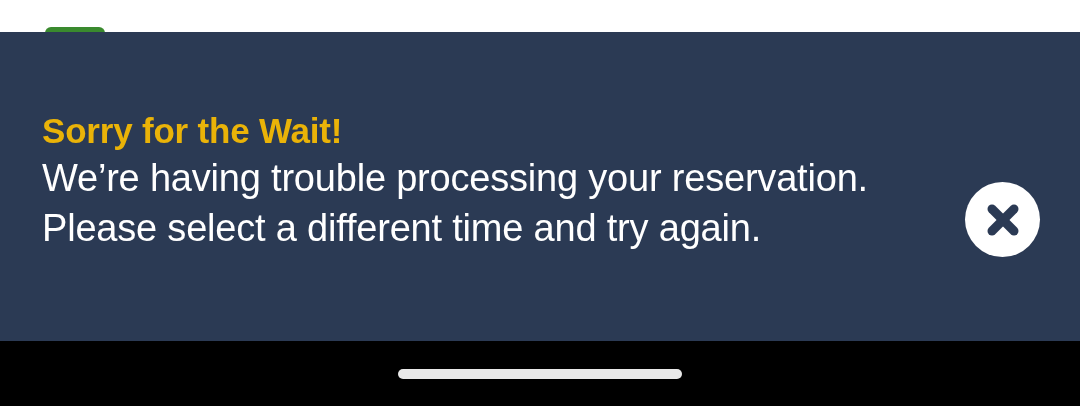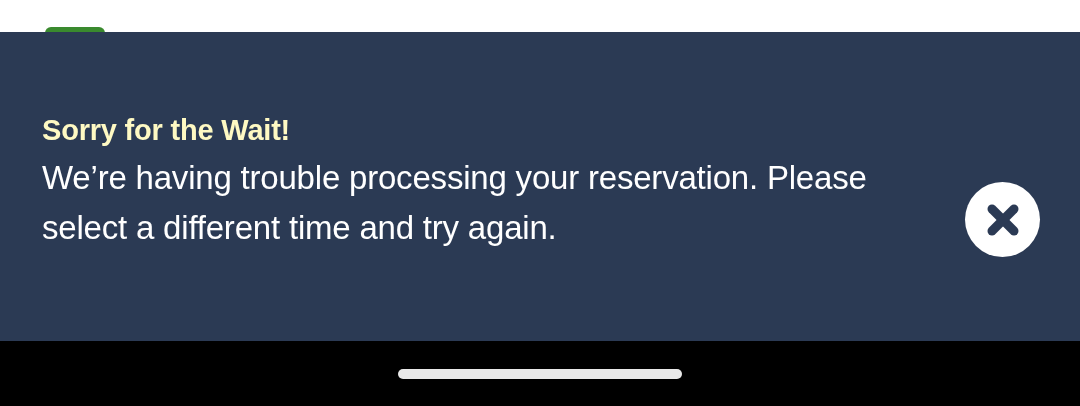--- a/index.html
+++ b/index.html
@@ -60,32 +60,32 @@
   .banner-text {
     position: absolute;
     left: 42px;
     top: 76px;
     width: 880px;
   }
 
   .banner-title {
     margin: 0;
     padding: 0;
-    color: #fef9c3;
-    font-size: 29px;
+    color: #eab308;
+    font-size: 35px;
     font-weight: bold;
     line-height: 45px;
     letter-spacing: -0.2px;
   }
 
   .banner-message {
     margin: 0;
     padding: 0;
     color: #ffffff;
-    font-size: 33px;
+    font-size: 38px;
     font-weight: 400;
     line-height: 50px;
     letter-spacing: -0.2px;
     max-width: 870px;
   }
 
   
   .close-button {
     position: absolute;
     left: 965px;

